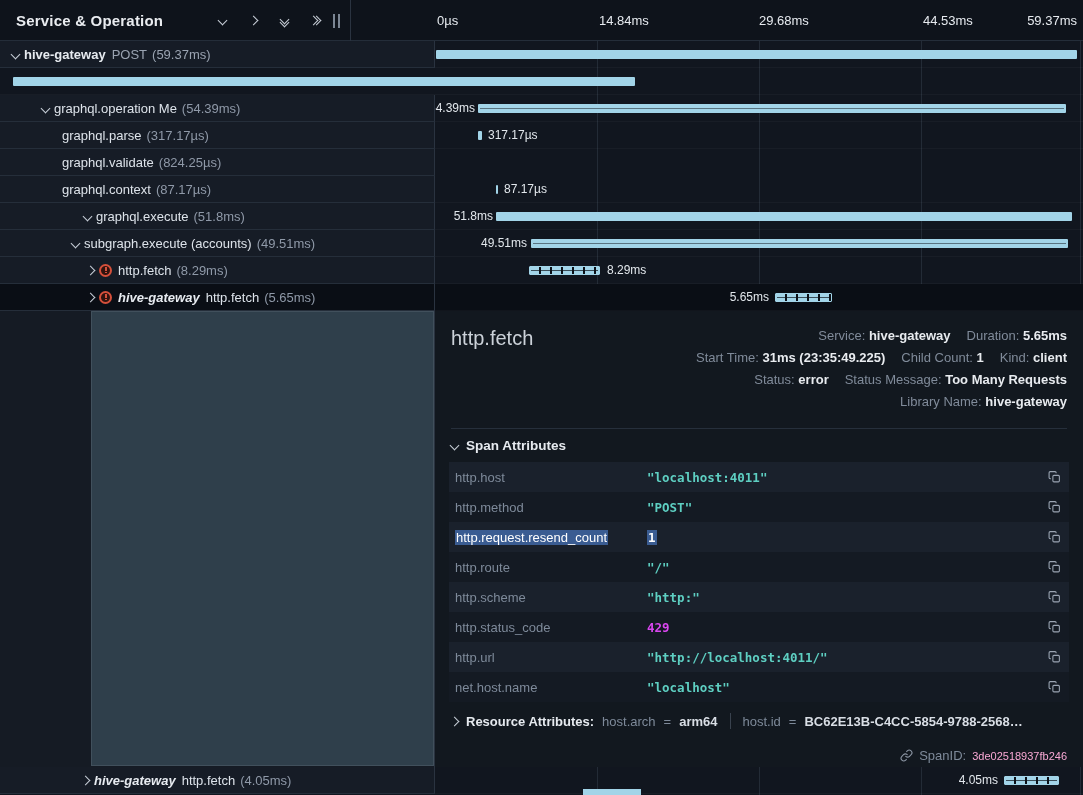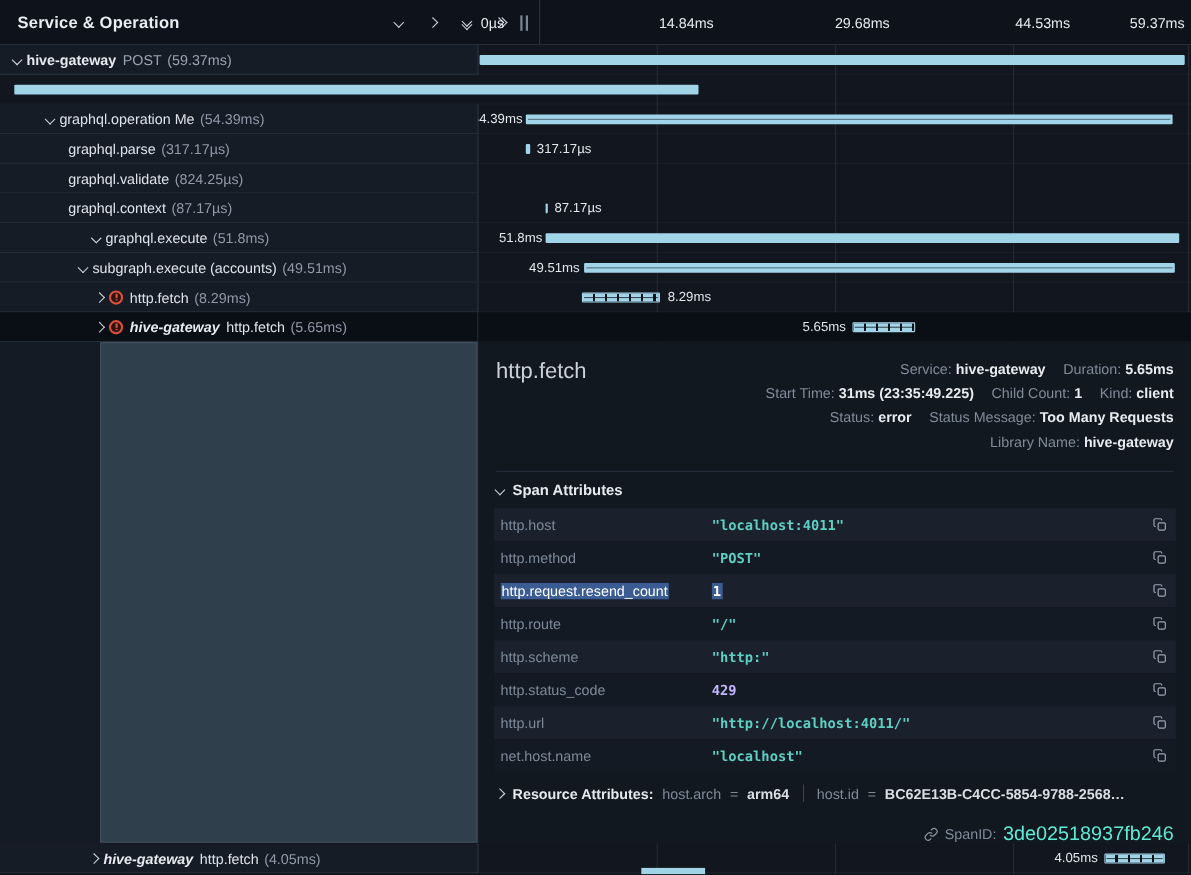--- a/index.html
+++ b/index.html
@@ -5,21 +5,21 @@
   * { margin:0; padding:0; box-sizing:border-box; }
   html,body { background:#0d1117; }
   body { width:1083px; height:795px; font-family:"Liberation Sans", sans-serif; }
   .app { position:relative; width:1083px; height:795px; background:#11161f; overflow:hidden; color:#dfe4ea; }
 
   
   .gridline { position:absolute; top:41px; bottom:0; width:1px; background:#232b36; z-index:0; }
 
   
   .topbar { position:absolute; top:0; left:0; width:1083px; height:41px; background:#0e131b; border-bottom:1px solid #242d39; z-index:3; }
-  .tree-head { position:absolute; left:0; top:0; width:491px; height:41px; display:flex; align-items:center; border-right:1px solid #2a3340; padding:0 10px 0 16px; }
+  .tree-head { position:absolute; left:0; top:0; width:351px; height:41px; display:flex; align-items:center; border-right:1px solid #2a3340; padding:0 10px 0 16px; }
   .tree-title { font-size:15px; font-weight:bold; color:#e9ecf0; flex:1; letter-spacing:.2px; }
   .head-icons { display:flex; align-items:center; gap:15px; margin-right:10px; }
   .icon-btn { background:none; border:none; cursor:pointer; display:flex; align-items:center; justify-content:center; width:16px; height:16px; padding:0; }
   .chev { display:inline-block; width:7px; height:7px; border-right:1.6px solid #c8cfd8; border-bottom:1.6px solid #c8cfd8; }
   .chev.right { transform:rotate(-45deg); }
   .chev.down  { transform:rotate(45deg); }
   .dbl-v { display:flex; flex-direction:column; align-items:center; }
   .dbl-v .chev.down + .chev.down { margin-top:-4px; }
   .dbl-h { display:flex; align-items:center; }
   .dbl-h .chev.right + .chev.right { margin-left:-4px; }
@@ -63,33 +63,33 @@
   .mv { color:#e8ebef; font-weight:bold; }
   .mgroup + .mgroup { margin-left:16px; }
   .d-divider { position:absolute; left:16px; right:16px; top:117px; height:1px; background:#262f3b; }
   .attr-head { position:absolute; left:16px; top:127px; display:flex; align-items:center; gap:8px; font-weight:bold; color:#e6eaef; font-size:13.5px; cursor:pointer; }
   .attr-table { position:absolute; left:14px; right:14px; top:151px; }
   .attr-row { display:flex; align-items:center; height:30px; padding:0 8px 0 6px; }
   .attr-row.odd { background:#1a212c; }
   .attr-row.even { background:#141a23; }
   .attr-key { width:192px; color:#7e8a9a; font-size:13px; flex:none; overflow:hidden; white-space:nowrap; }
   .attr-val { flex:1; font-family:"DejaVu Sans Mono", monospace; font-size:12.5px; color:#5ecfc2; font-weight:bold; overflow:hidden; white-space:nowrap; }
-  .attr-val.num { color:#c4b5fd; }
+  .attr-val.num { color:#d946ef; }
   .hl { background:#3a5c92; color:#fff; padding:0 1px; }
   .copy-btn { flex:none; background:none; border:none; cursor:pointer; display:flex; padding:0; margin-left:8px; }
 
   .res-row { position:absolute; left:16px; right:16px; top:402px; display:flex; align-items:center; gap:8px; font-size:13px; white-space:nowrap; overflow:hidden; }
   .res-title { font-weight:bold; color:#e6eaef; }
   .res-key, .res-eq { color:#7e8a9a; }
   .res-val { color:#d9dee5; font-weight:bold; }
   .res-sep { width:1px; height:16px; background:#39424e; margin:0 4px; flex:none; }
 
   .spanid-row { position:absolute; right:16px; top:437px; display:flex; align-items:center; gap:6px; }
   .spanid-label { color:#7e8a9a; font-size:13px; }
-  .spanid-val { color:#5eead4; font-size:18px; }
+  .spanid-val { color:#f9a8d4; font-size:11px; }
 
   .peek-bar { position:absolute; left:583px; top:789px; width:58px; height:6px; background:#a2d4e8; z-index:2; }
 </style>
 </head>
 <body>
 
 <div class="app">
 
   <div class="gridline" style="left:597px"></div>
   <div class="gridline" style="left:759px"></div>

